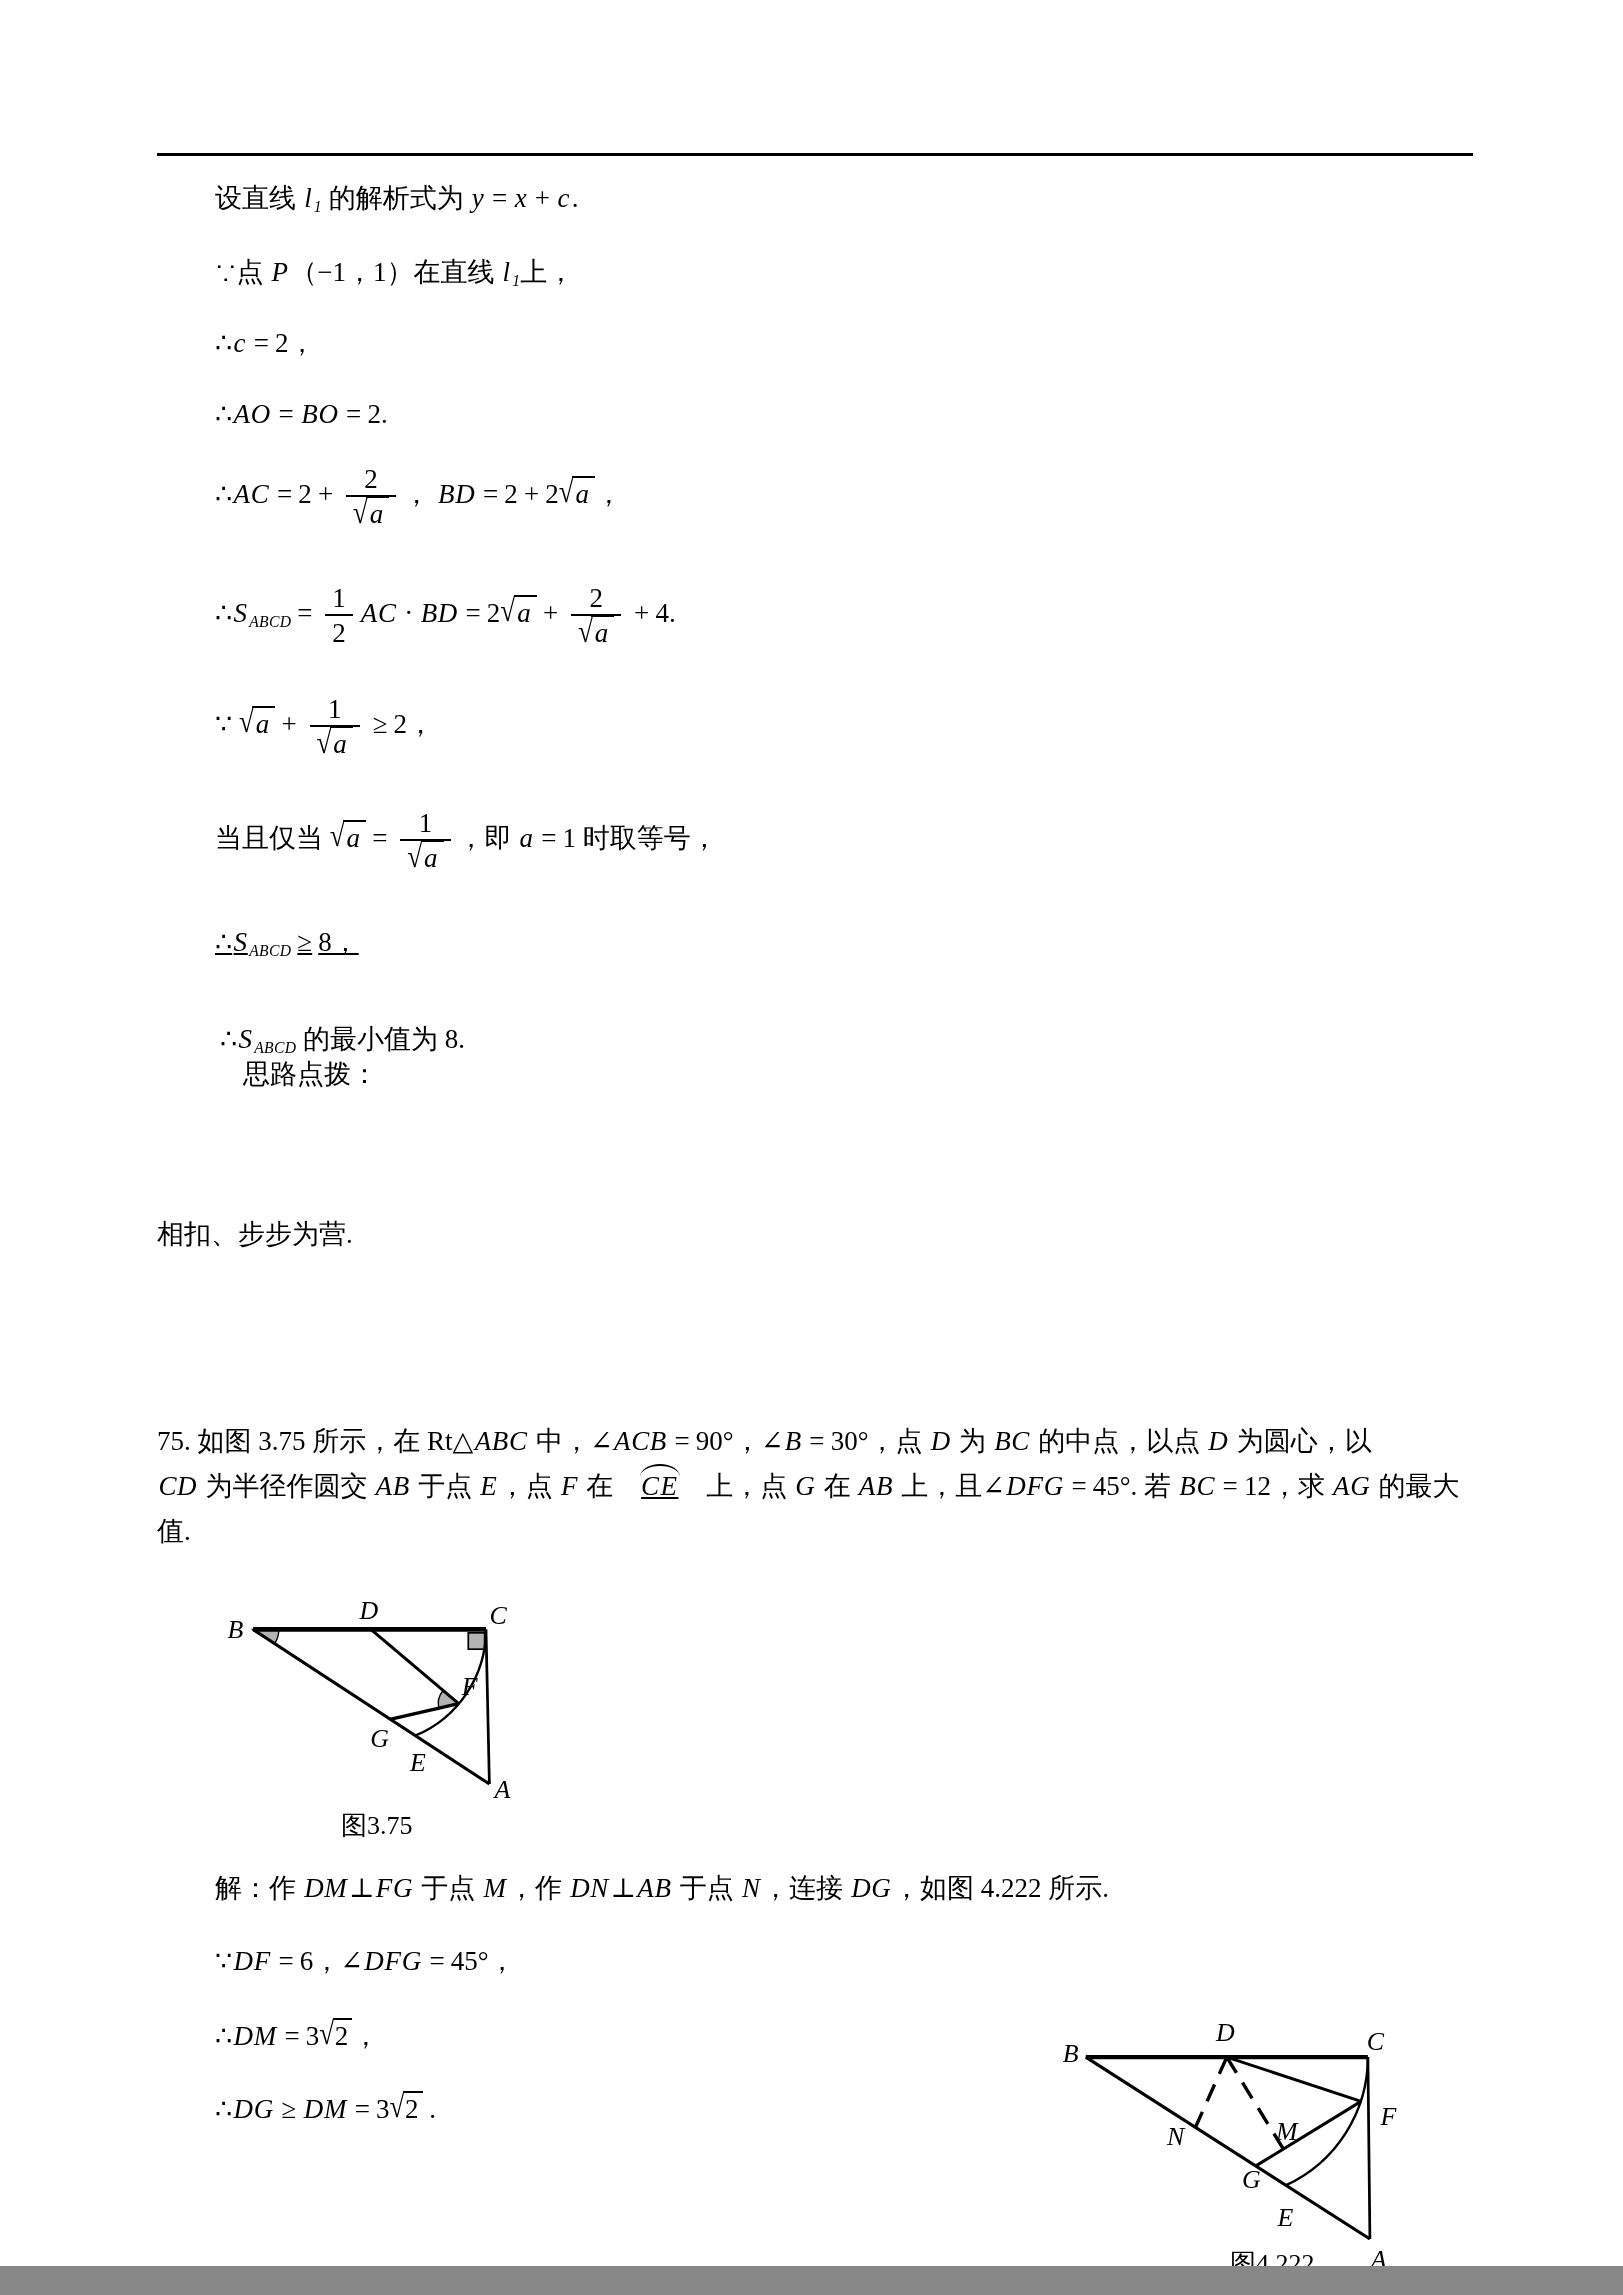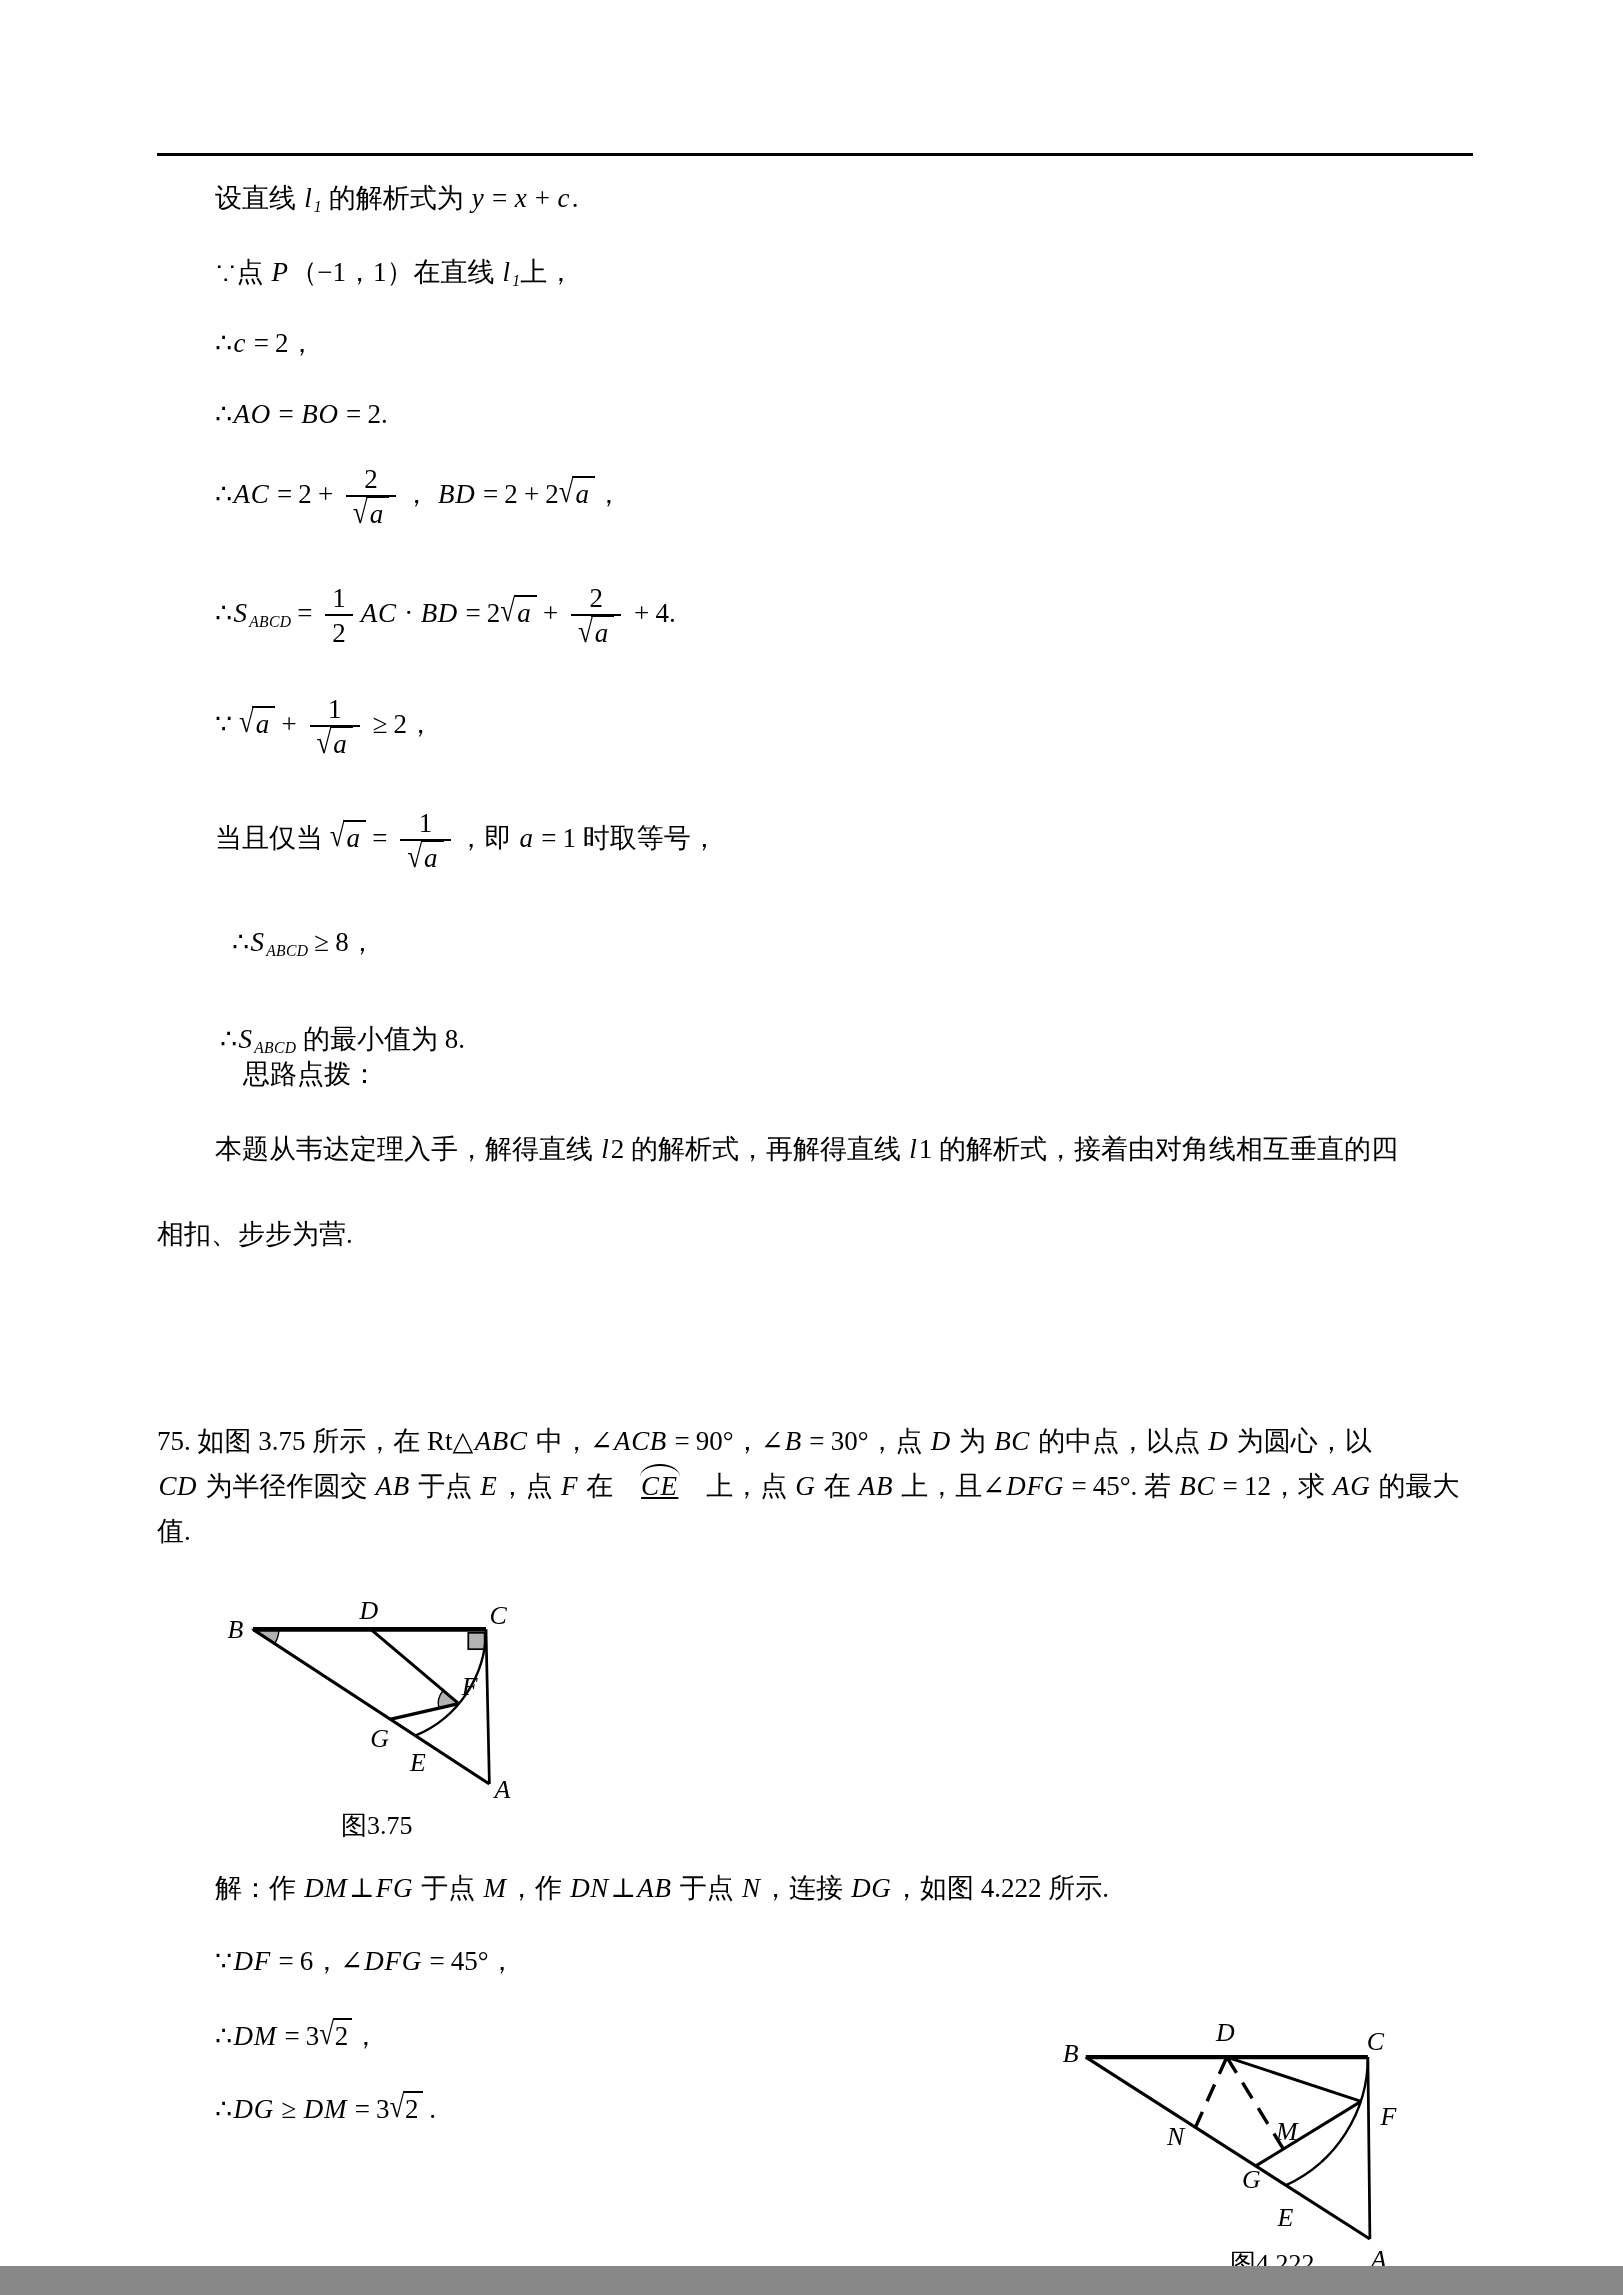--- a/index.html
+++ b/index.html
@@ -38,24 +38,23 @@
   <div class="rule" style="left:157px;top:153px;width:1316px;height:3.4px;"></div>
 
   <div class="line" style="left:215px;top:183px;"><span class="tk-x">设直线 </span><span class="tk-g"><span class="tk-i">l</span><span class="tk-sub">1</span></span><span class="tk-x"> 的解析式为 </span><span class="tk-i">y</span><span class="tk-o">=</span><span class="tk-i">x</span><span class="tk-o">+</span><span class="tk-i">c</span><span class="tk-x">.</span></div>
   <div class="line" style="left:215px;top:257px;"><span class="tk-x">∵点 </span><span class="tk-i">P</span><span class="tk-x">（−1，1）在直线 </span><span class="tk-g"><span class="tk-i">l</span><span class="tk-sub">1</span></span><span class="tk-x">上，</span></div>
   <div class="line" style="left:215px;top:328px;"><span class="tk-x">∴</span><span class="tk-i">c</span><span class="tk-o">=</span><span class="tk-x">2，</span></div>
   <div class="line" style="left:215px;top:399px;"><span class="tk-x">∴</span><span class="tk-i">AO</span><span class="tk-o">=</span><span class="tk-i">BO</span><span class="tk-o">=</span><span class="tk-x">2.</span></div>
   <div class="line" style="left:215px;top:465px;"><span class="tk-x">∴</span><span class="tk-i">AC</span><span class="tk-o">=</span><span class="tk-x">2</span><span class="tk-o">+</span><span class="frac"><span class="fn"><span class="tk-x">2</span></span><span class="fd"><span class="sqrt"><span class="rs">√</span><span class="ra"><span class="tk-i">a</span></span></span></span></span><span class="tk-x">， </span><span class="tk-i">BD</span><span class="tk-o">=</span><span class="tk-x">2</span><span class="tk-o">+</span><span class="tk-x">2</span><span class="sqrt"><span class="rs">√</span><span class="ra"><span class="tk-i">a</span></span></span><span class="tk-x">，</span></div>
   <div class="line" style="left:215px;top:584px;"><span class="tk-x">∴</span><span class="tk-g"><span class="tk-i">S</span><span class="tk-sub">ABCD</span></span><span class="tk-o">=</span><span class="frac"><span class="fn"><span class="tk-x">1</span></span><span class="fd"><span class="tk-x">2</span></span></span><span class="tk-i">AC</span><span class="tk-o">·</span><span class="tk-i">BD</span><span class="tk-o">=</span><span class="tk-x">2</span><span class="sqrt"><span class="rs">√</span><span class="ra"><span class="tk-i">a</span></span></span><span class="tk-o">+</span><span class="frac"><span class="fn"><span class="tk-x">2</span></span><span class="fd"><span class="sqrt"><span class="rs">√</span><span class="ra"><span class="tk-i">a</span></span></span></span></span><span class="tk-o">+</span><span class="tk-x">4.</span></div>
   <div class="line" style="left:215px;top:695px;"><span class="tk-x">∵ </span><span class="sqrt"><span class="rs">√</span><span class="ra"><span class="tk-i">a</span></span></span><span class="tk-o">+</span><span class="frac"><span class="fn"><span class="tk-x">1</span></span><span class="fd"><span class="sqrt"><span class="rs">√</span><span class="ra"><span class="tk-i">a</span></span></span></span></span><span class="tk-o">≥</span><span class="tk-x">2，</span></div>
   <div class="line" style="left:215px;top:809px;"><span class="tk-x">当且仅当 </span><span class="sqrt"><span class="rs">√</span><span class="ra"><span class="tk-i">a</span></span></span><span class="tk-o">=</span><span class="frac"><span class="fn"><span class="tk-x">1</span></span><span class="fd"><span class="sqrt"><span class="rs">√</span><span class="ra"><span class="tk-i">a</span></span></span></span></span><span class="tk-x">，即 </span><span class="tk-i">a</span><span class="tk-o">=</span><span class="tk-x">1 时取等号，</span></div>
-  <div class="line" style="left:232px;top:927px;"><span class="tk-x">∴</span><span class="tk-g"><span class="tk-i">S</span><span class="tk-sub">ABCD</span></span><span class="tk-o">≥</span><span class="tk-x">8，</span></div>
+  <div class="line" style="left:215px;top:927px;text-decoration:underline;"><span class="tk-x">∴</span><span class="tk-g"><span class="tk-i">S</span><span class="tk-sub">ABCD</span></span><span class="tk-o">≥</span><span class="tk-x">8，</span></div>
   <div class="line" style="left:220px;top:988px;margin-top:36px;"><span class="tk-x">∴</span><span class="tk-g"><span class="tk-i">S</span><span class="tk-sub">ABCD</span></span><span class="tk-x"> 的最小值为 8.</span></div>
   <div class="line" style="left:215px;top:1059px;margin-left:28px;"><span class="tk-x">思路点拨：</span></div>
-  <div class="line" style="left:215px;top:1134px;"><span class="tk-x">本题从韦达定理入手，解得直线 </span><span class="tk-i">l</span><span class="tk-x">2 的解析式，再解得直线 </span><span class="tk-i">l</span><span class="tk-x">1 的解析式，接着由对角线相互垂直的四</span></div>
   <div class="line" style="left:157px;top:1219px;"><span class="tk-x">相扣、步步为营.</span></div>
 
   <div class="line" style="left:157px;top:1426px;"><span class="tk-x">75. 如图 3.75 所示，在 Rt△</span><span class="tk-i">ABC</span><span class="tk-x"> 中，∠</span><span class="tk-i">ACB</span><span class="tk-o">=</span><span class="tk-x">90°，∠</span><span class="tk-i">B</span><span class="tk-o">=</span><span class="tk-x">30°，点 </span><span class="tk-i">D</span><span class="tk-x"> 为 </span><span class="tk-i">BC</span><span class="tk-x"> 的中点，以点 </span><span class="tk-i">D</span><span class="tk-x"> 为圆心，以</span></div>
   <div class="line" style="left:157px;top:1471px;"><span class="tk-i">CD</span><span class="tk-x"> 为半径作圆交 </span><span class="tk-i">AB</span><span class="tk-x"> 于点 </span><span class="tk-i">E</span><span class="tk-x">，点 </span><span class="tk-i">F</span><span class="tk-x"> 在 </span><span class="arcspan">CE</span><span class="tk-x"> 上，点 </span><span class="tk-i">G</span><span class="tk-x"> 在 </span><span class="tk-i">AB</span><span class="tk-x"> 上，且∠</span><span class="tk-i">DFG</span><span class="tk-o">=</span><span class="tk-x">45°. 若 </span><span class="tk-i">BC</span><span class="tk-o">=</span><span class="tk-x">12，求 </span><span class="tk-i">AG</span><span class="tk-x"> 的最大</span></div>
   <div class="line" style="left:157px;top:1516px;"><span class="tk-x">值.</span></div>
 
   <svg style="left:205px;top:1594px;" width="314" height="218" viewBox="0 0 460 320">
     <path d="M 70 52 L 108 52 A 38 38 0 0 1 101.7 72.8 Z" fill="#b3b3b3" stroke="#000" stroke-width="2"></path>
     <rect x="386" y="57" width="24" height="24" fill="#b3b3b3" stroke="#000" stroke-width="2.5"></rect>
     <path d="M 372 161 L 342.7 167.6 A 30 30 0 0 1 349.1 141.6 Z" fill="#b3b3b3" stroke="#000" stroke-width="2"></path>

